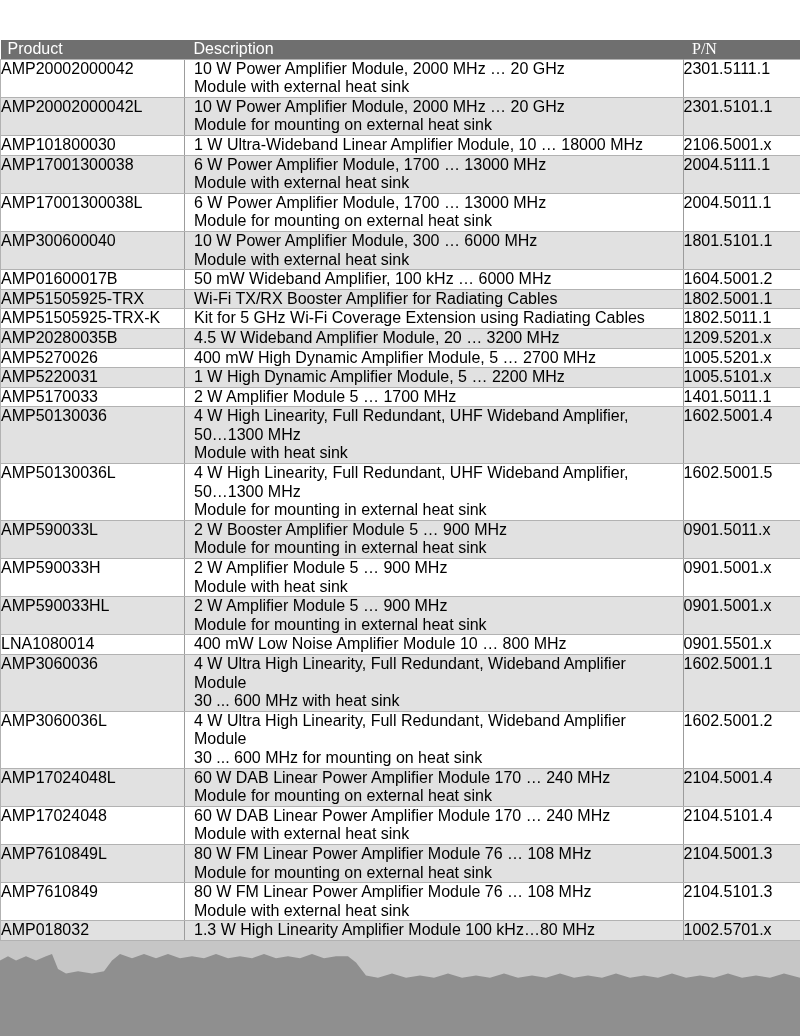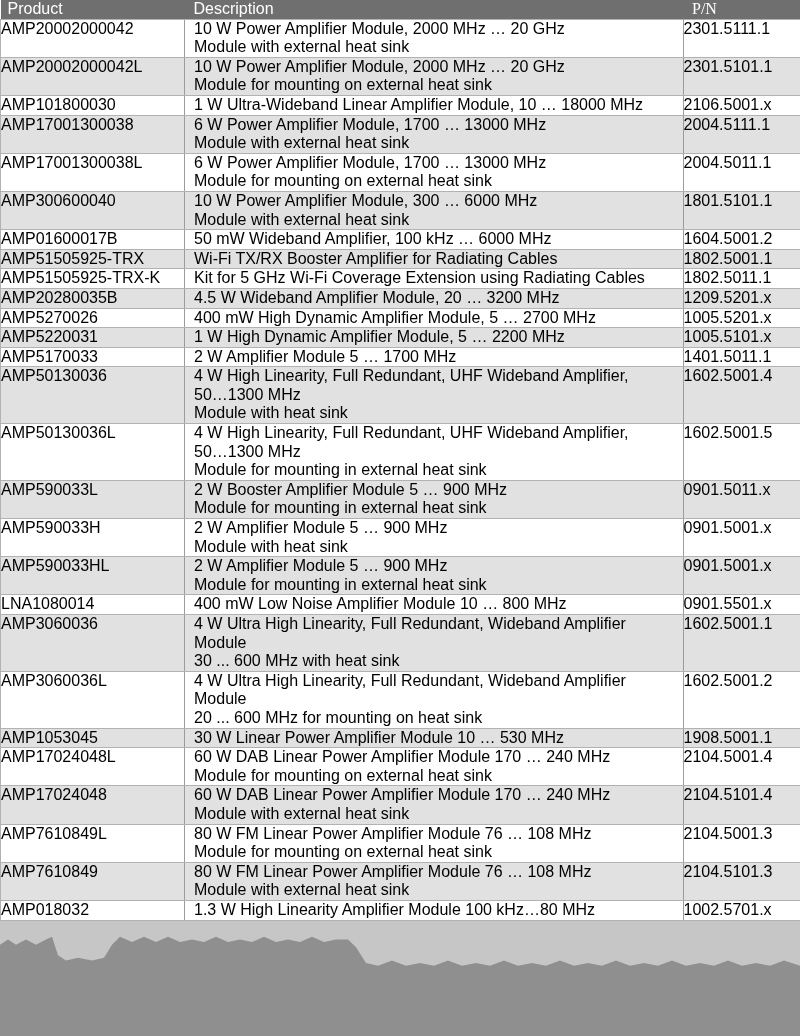--- a/index.html
+++ b/index.html
@@ -15,20 +15,21 @@
     background: var(--page-bg, #ffffff);
     font-family: "Liberation Sans", "DejaVu Sans", sans-serif;
   }
   table.product-table {
     width: 800px;
     border-collapse: collapse;
     table-layout: fixed;
     font-size: 16px;
     line-height: 18.6px;
     color: var(--text, #000000);
+    margin-top: 40px;
   }
   col.col-product { width: 184px; }
   col.col-desc    { width: auto;  }
   col.col-pn      { width: 117px; }
 
   thead th {
     background: var(--header-bg, #6f6f6f);
     color: var(--header-text, #ffffff);
     font-weight: normal;
     text-align: left;
@@ -270,32 +271,25 @@
           <div class="desc-line">30 ... 600 MHz with heat sink</div>
         </td>
     <td class="cell-pn">1602.5001.1</td>
   </tr>
 
   <tr>
     <td class="cell-product">AMP3060036L</td>
     <td class="cell-desc">
           <div class="desc-line">4 W Ultra High Linearity, Full Redundant, Wideband Amplifier</div>
           <div class="desc-line">Module</div>
-          <div class="desc-line">20 ... 600 MHz for mounting on heat sink</div>
+          <div class="desc-line">30 ... 600 MHz for mounting on heat sink</div>
         </td>
     <td class="cell-pn">1602.5001.2</td>
   </tr>
 
-  <tr>
-    <td class="cell-product">AMP1053045</td>
-    <td class="cell-desc">
-          <div class="desc-line">30 W Linear Power Amplifier Module 10 … 530 MHz</div>
-        </td>
-    <td class="cell-pn">1908.5001.1</td>
-  </tr>
 
   <tr>
     <td class="cell-product">AMP17024048L</td>
     <td class="cell-desc">
           <div class="desc-line">60 W DAB Linear Power Amplifier Module 170 … 240 MHz</div>
           <div class="desc-line">Module for mounting on external heat sink</div>
         </td>
     <td class="cell-pn">2104.5001.4</td>
   </tr>
 

